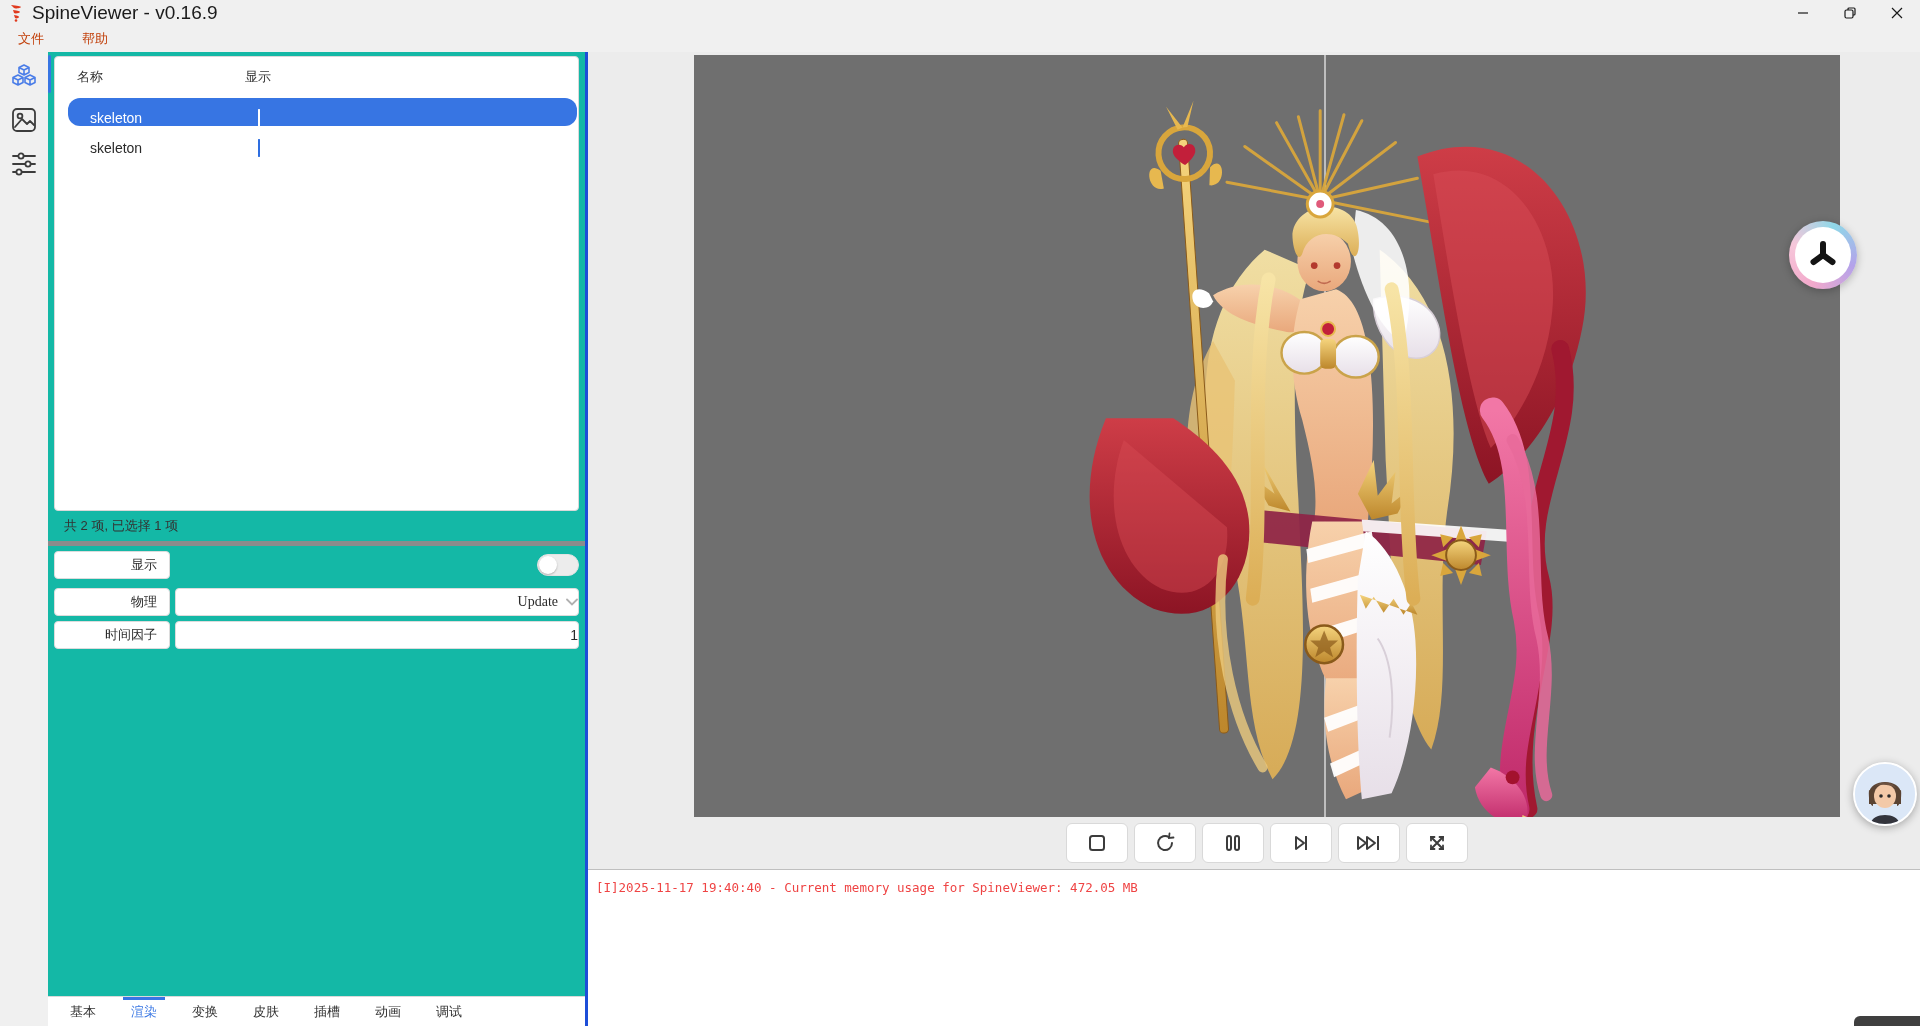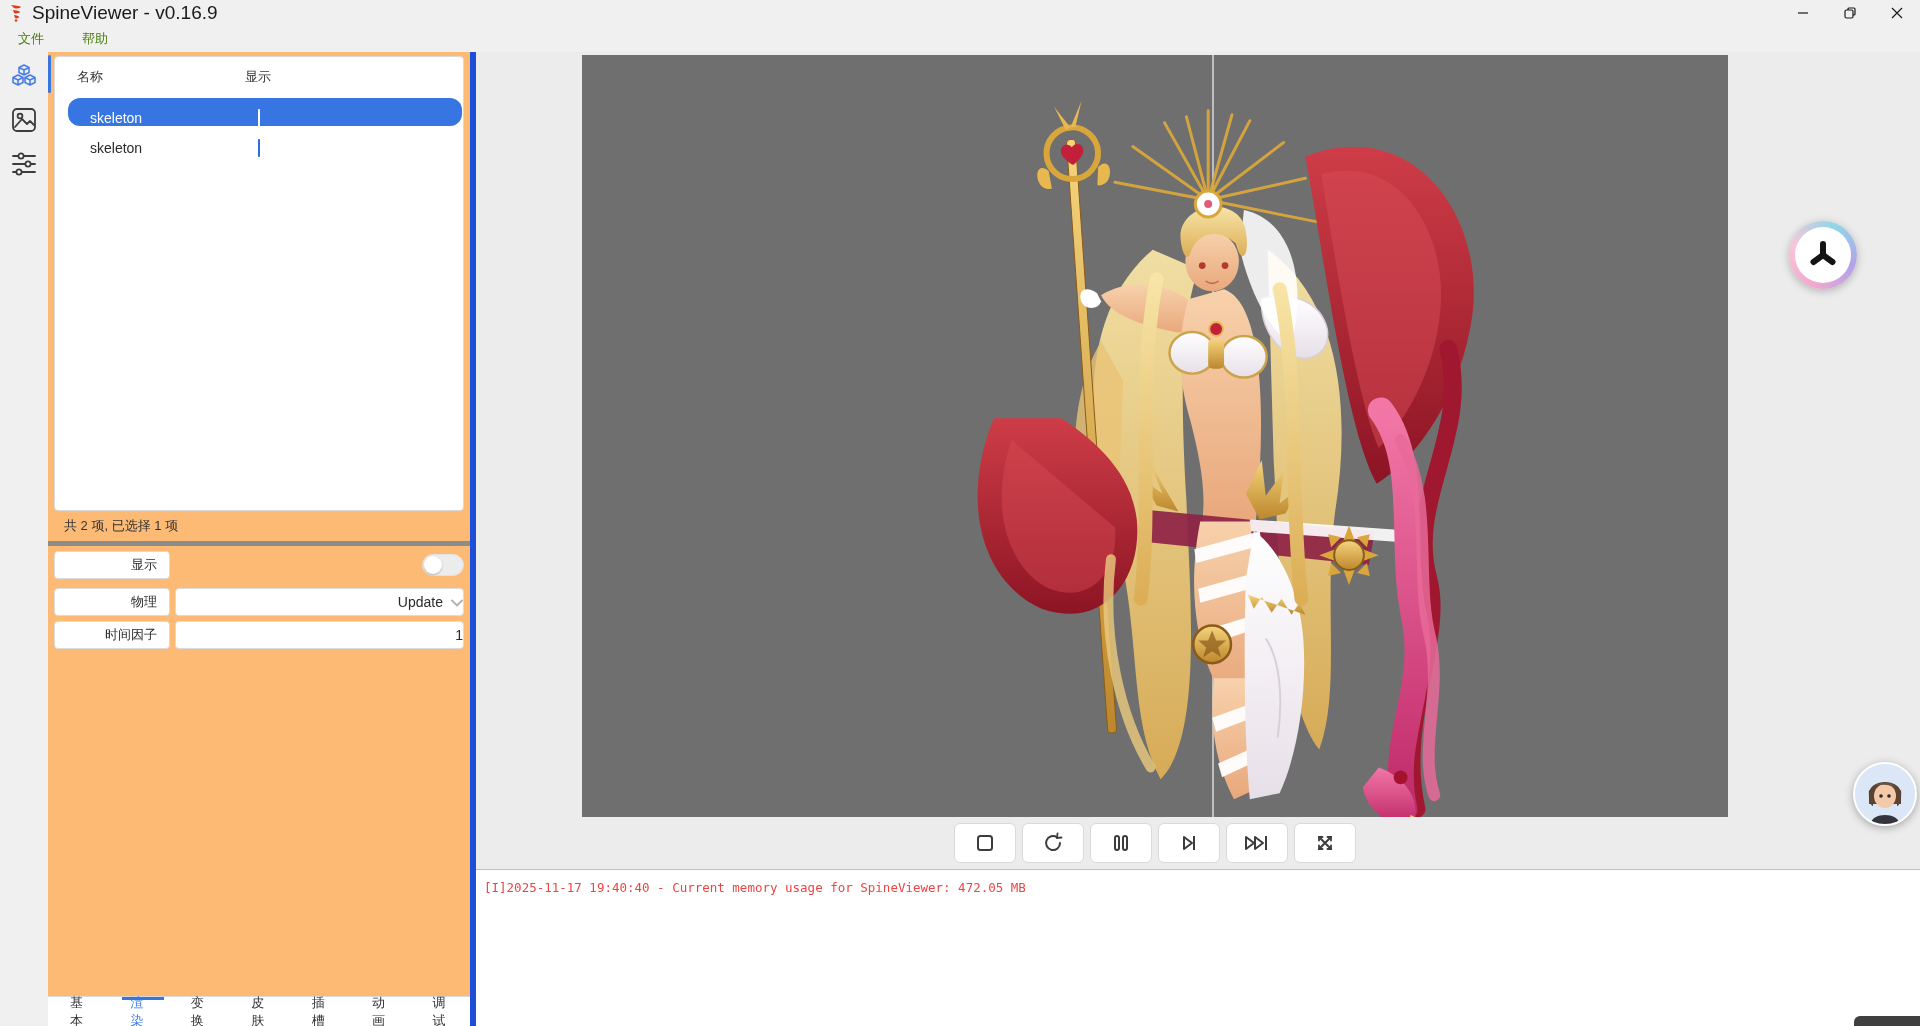--- a/index.html
+++ b/index.html
@@ -11,31 +11,31 @@
   
   .titlebar { height:26px; display:flex; align-items:center; padding-left:8px; background:#f0f0f0; }
   .app-icon { width:16px; height:18px; margin-right:8px; display:inline-flex; align-items:center; justify-content:center; }
   .title-text { font-size:19px; color:#1a1a1a; }
   .win-controls { margin-left:auto; display:flex; height:26px; }
   .win-btn { width:47px; height:26px; display:flex; align-items:center; justify-content:center; background:transparent; border:none; cursor:pointer; }
   .win-btn svg { display:block; }
 
   
   .menubar { height:26px; display:flex; align-items:center; padding-left:12px; gap:26px; background:#f0f0f0; }
-  .menu-item { font-size:13px; color:#4d7c0f; padding:3px 6px; cursor:default; }
+  .menu-item { font-size:13px; color:#c2410c; padding:3px 6px; cursor:default; }
 
   
   .main { position:absolute; top:52px; left:0; right:0; bottom:0; display:flex; }
 
   
   .rail { width:48px; background:#f0f0f0; display:flex; flex-direction:column; align-items:center; padding-top:10px; gap:14px; }
   .rail-btn { width:30px; height:30px; display:flex; align-items:center; justify-content:center; background:transparent; border:none; cursor:pointer; }
 
   
-  .left-panel { position:relative; width:428px; background:#fdba74; border-right:6px solid #1d4ed8; display:flex; flex-direction:column; }
+  .left-panel { position:relative; width:540px; background:#14b8a6; border-right:3px solid #1d4ed8; display:flex; flex-direction:column; }
   .rail-indicator { position:absolute; left:0; top:3px; width:3px; height:38px; background:#3775e3; border-radius:2px; }
 
   .list-box { margin:4px 6px 0 6px; height:455px; border:1px solid #d9d9d9; border-radius:4px; background:#fff; overflow:hidden; }
   .list-header { display:flex; height:40px; align-items:center; font-size:13px; color:#333; }
   .col-name { width:190px; padding-left:22px; }
   .col-show { flex:1; }
   .list-row { display:flex; height:28px; align-items:flex-end; margin:1px 1px 2px 13px; border-radius:12px; font-size:14px; color:#2a2a2a; cursor:default; }
   .list-row .col-name { font-size:14px; }
   .list-row.selected { background:#3775e3; color:#ffffff; }
   .checkbox { width:18px; height:18px; border-radius:3px; background:#ffffff; border:1px solid #b9b9b9; position:relative; cursor:pointer; }
@@ -43,21 +43,21 @@
   .checkbox.checked { background:#2e6ee0; border-color:#2e6ee0; }
   .checkbox.checked::after { content:""; position:absolute; left:5px; top:1px; width:5px; height:10px; border:solid #fff; border-width:0 2px 2px 0; transform:rotate(40deg); }
 
   .list-status { height:30px; display:flex; align-items:center; padding-left:16px; font-size:13px; color:#333; }
 
   .h-splitter { height:5px; background:#8c8c8c; margin:0; cursor:row-resize; }
 
   
   .prop-grid { padding:5px 6px 0 6px; display:flex; flex-direction:column; gap:0; }
   .prop-row { display:flex; gap:5px; margin-bottom:5px; }
-  .prop-row.gap-before { margin-top:4px; }
+  .prop-row.gap-before { margin-top:4px;font-family:Liberation Serif, serif; }
   .prop-label { width:116px; height:28px; border:1px solid #dcdcdc; border-radius:4px; background:#fff;
                 display:flex; align-items:center; justify-content:flex-end; padding-right:12px; font-size:13px; color:#2a2a2a; }
   .prop-value { flex:1; height:28px; display:flex; align-items:center; justify-content:flex-end; font-size:14px; color:#2a2a2a; }
   .prop-value.boxed { border:1px solid #dcdcdc; border-radius:4px; background:#fff; }
 
   .toggle { width:42px; height:22px; border-radius:11px; background:#ececec; border:1px solid #e2e2e2; position:relative; cursor:pointer; }
   .toggle::after { content:""; position:absolute; top:1px; left:1px; width:18px; height:18px; border-radius:50%; background:#fff; box-shadow:0 1px 2px rgba(0,0,0,.25); transition:left .1s; }
   .toggle.on { background:#28a745; border-color:#28a745; }
   .toggle.on::after { left:21px; }
 

